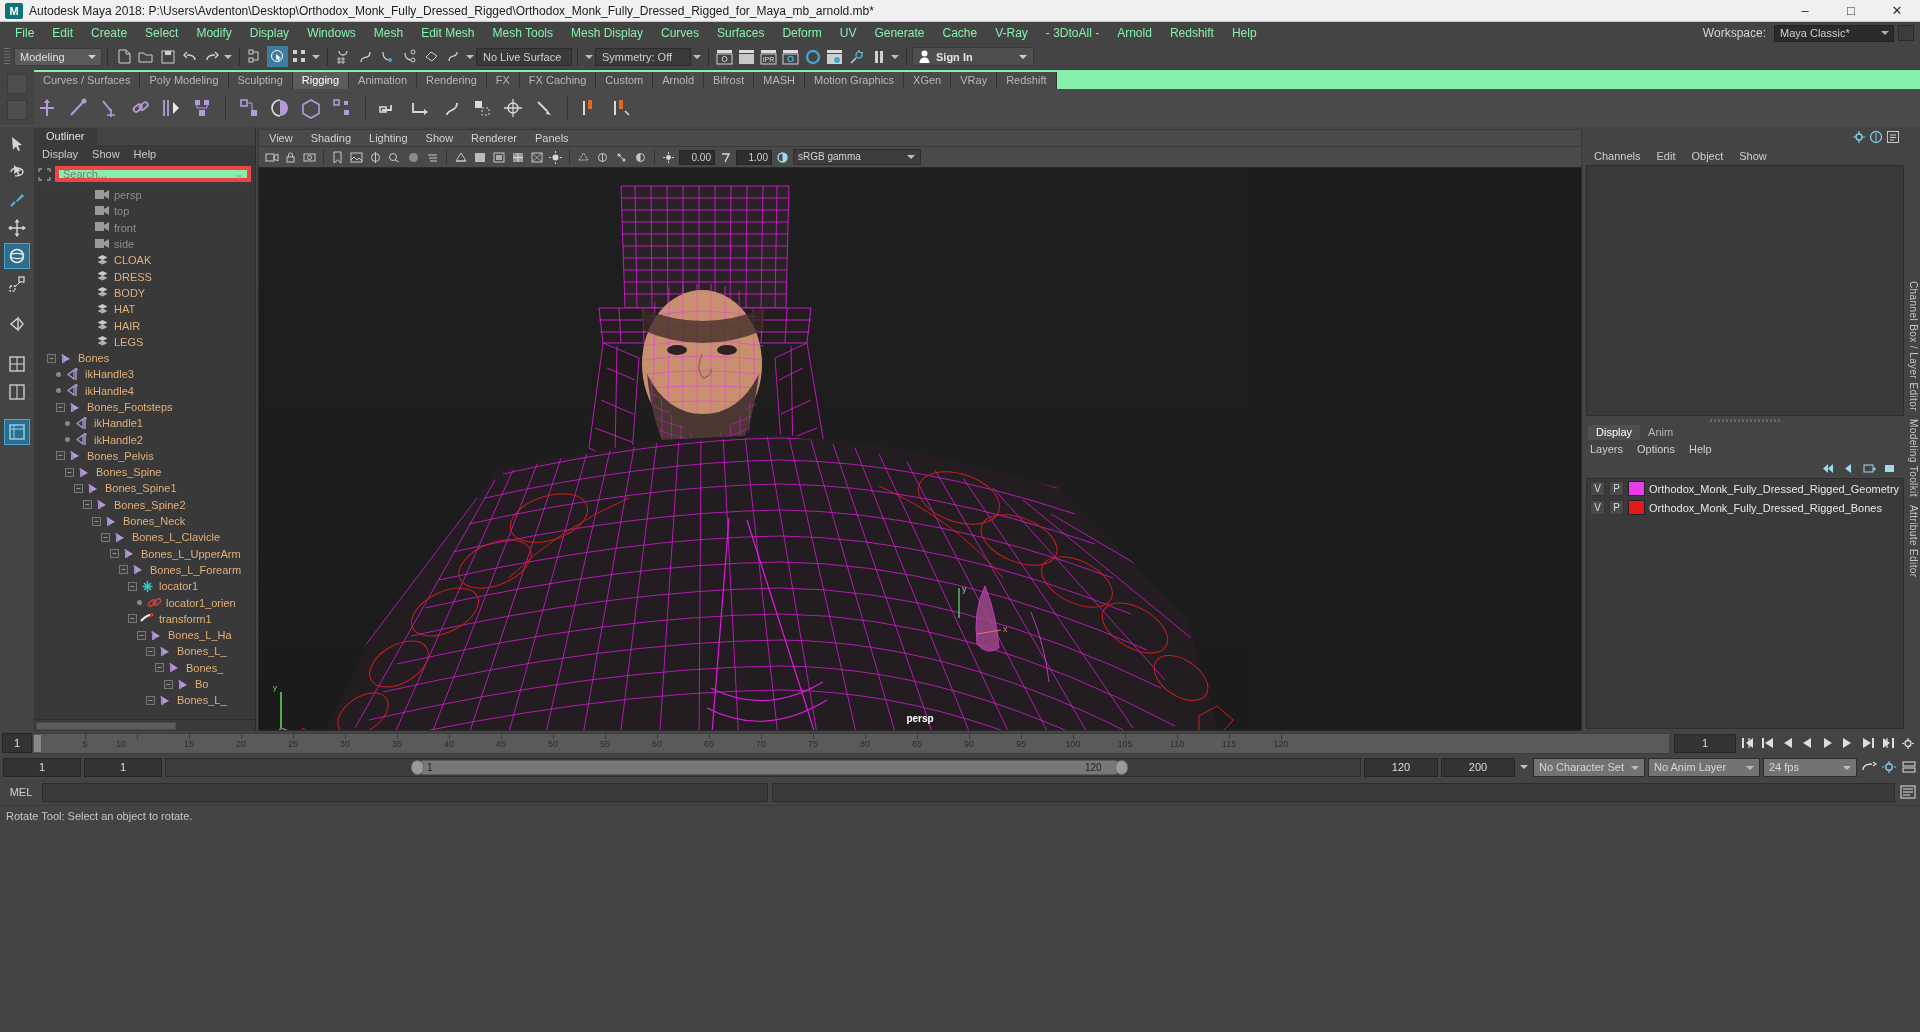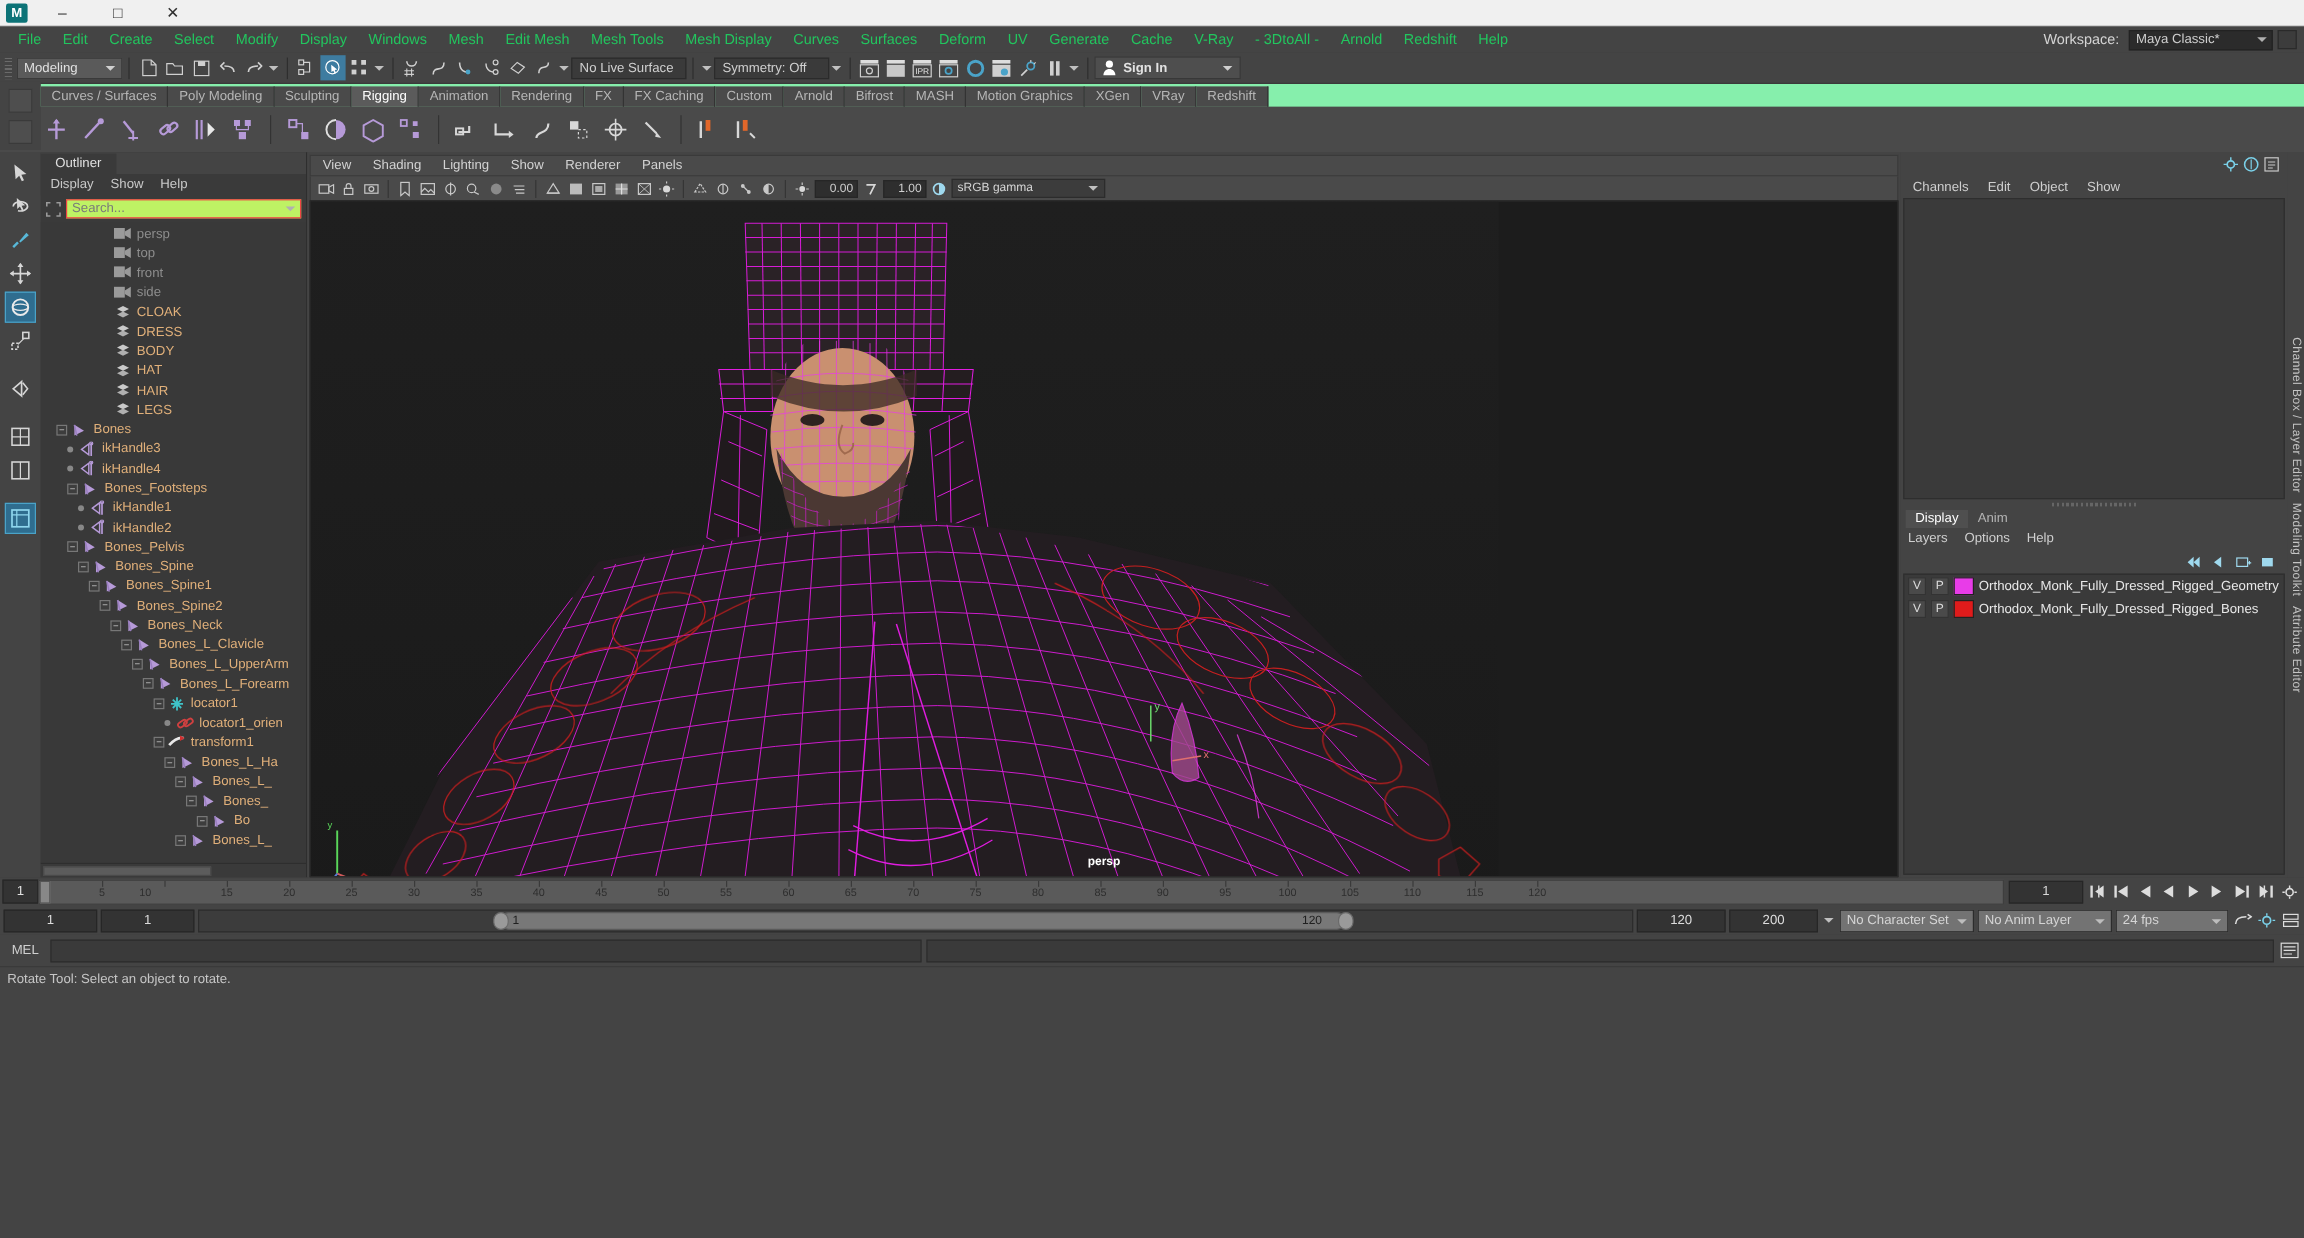--- a/index.html
+++ b/index.html
@@ -14,21 +14,21 @@
     color:#fff; font-size:11px; font-weight:bold; text-align:center; line-height:16px;
     border-radius:2px; }
   #titlebar .tb-title { color:#202020; font-size:12px; white-space:nowrap; flex:1; }
   #titlebar .tb-btns { display:flex; height:100%; }
   #titlebar .tb-btn { width:46px; height:100%; display:flex; align-items:center;
     justify-content:center; color:#303030; font-size:13px; }
 
   
   #menubar { height:22px; background:#444; display:flex; align-items:center;
     padding-left:6px; }
-  #menubar .mi { padding:0 9px; line-height:22px; color:#22c55e; font-size:12px;
+  #menubar .mi { padding:0 9px; line-height:22px; color:#86efac; font-size:12px;
     white-space:nowrap; cursor:default; }
   #menubar .spacer { flex:1; }
   #menubar .ws-label { color:#d4d4d4; font-size:12px; padding-right:8px; }
   #menubar .ws-combo { width:120px; height:17px; background:#2b2b2b; border:1px solid #222;
     font-size:11px; color:#d0d0d0; padding-left:5px; line-height:15px; position:relative;
     margin-right:4px; }
   #menubar .ws-combo .arr { position:absolute; right:4px; top:5px;
     border-left:4px solid transparent; border-right:4px solid transparent;
     border-top:4px solid #b0b0b0; }
   #menubar .ws-icon { width:16px; height:16px; background:#3c3c3c; border:1px solid #2a2a2a;
@@ -95,21 +95,21 @@
   #outliner { width:222px; background:#3a3a3a; display:flex; flex-direction:column;
     border-right:1px solid #2e2e2e; }
   #outliner .ol-tabrow { height:18px; background:#444; display:flex; align-items:flex-end; }
   #outliner .ol-tab { background:#3a3a3a; padding:0 12px; font-size:11px; color:#e0e0e0;
     line-height:17px; height:17px; }
   #outliner .ol-menu { height:18px; display:flex; align-items:center; gap:14px;
     padding-left:8px; background:#3a3a3a; }
   #outliner .ol-menu span { font-size:11px; color:#c9c9c9; }
   #outliner .ol-search { height:18px; margin:2px 4px; display:flex; align-items:center;
     gap:4px; }
-  .searchbox { flex:1; height:16px; background:#bef264; border:1px solid #ef4444;
+  .searchbox { flex:1; height:16px; background:#86efac; border:4px solid #ef4444;
     display:flex; align-items:center; padding:0 4px; position:relative; }
   .searchbox .ph { font-size:11px; color:#7a7a7a; }
   .searchbox .arr { position:absolute; right:4px; top:5px;
     border-left:4px solid transparent; border-right:4px solid transparent;
     border-top:4px solid #b0b0b0; }
   #ol-tree { flex:1; overflow:hidden; position:relative; background:#393939;
     padding-top:2px; }
   .olrow { height:16.3px; display:flex; align-items:center; font-size:11px;
     white-space:nowrap; position:relative; }
   .olrow .exp { width:9px; height:9px; border:1px solid #777; background:#3d3d3d;
@@ -220,20 +220,21 @@
   #melrow .inp2 { flex:1.55; height:19px; background:#3a3a3a; border:1px solid #2c2c2c; }
 
   #helpline { height:20px; background:#444; display:flex; align-items:center;
     padding-left:6px; font-size:11px; color:#c6c6c6; border-top:1px solid #3a3a3a; }
 </style>
 </head>
 <body>
 
 <div id="titlebar">
   <div class="tb-logo">M</div>
+  <div class="tb-title">Autodesk Maya 2018: P:\Users\Avdenton\Desktop\Orthodox_Monk_Fully_Dressed_Rigged\Orthodox_Monk_Fully_Dressed_Rigged_for_Maya_mb_arnold.mb*</div>
   <div class="tb-btns">
     <div class="tb-btn">–</div>
     <div class="tb-btn">□</div>
     <div class="tb-btn close">✕</div>
   </div>
 </div>
 
 <div id="menubar">
   <div class="mi">File</div>
   <div class="mi">Edit</div>

